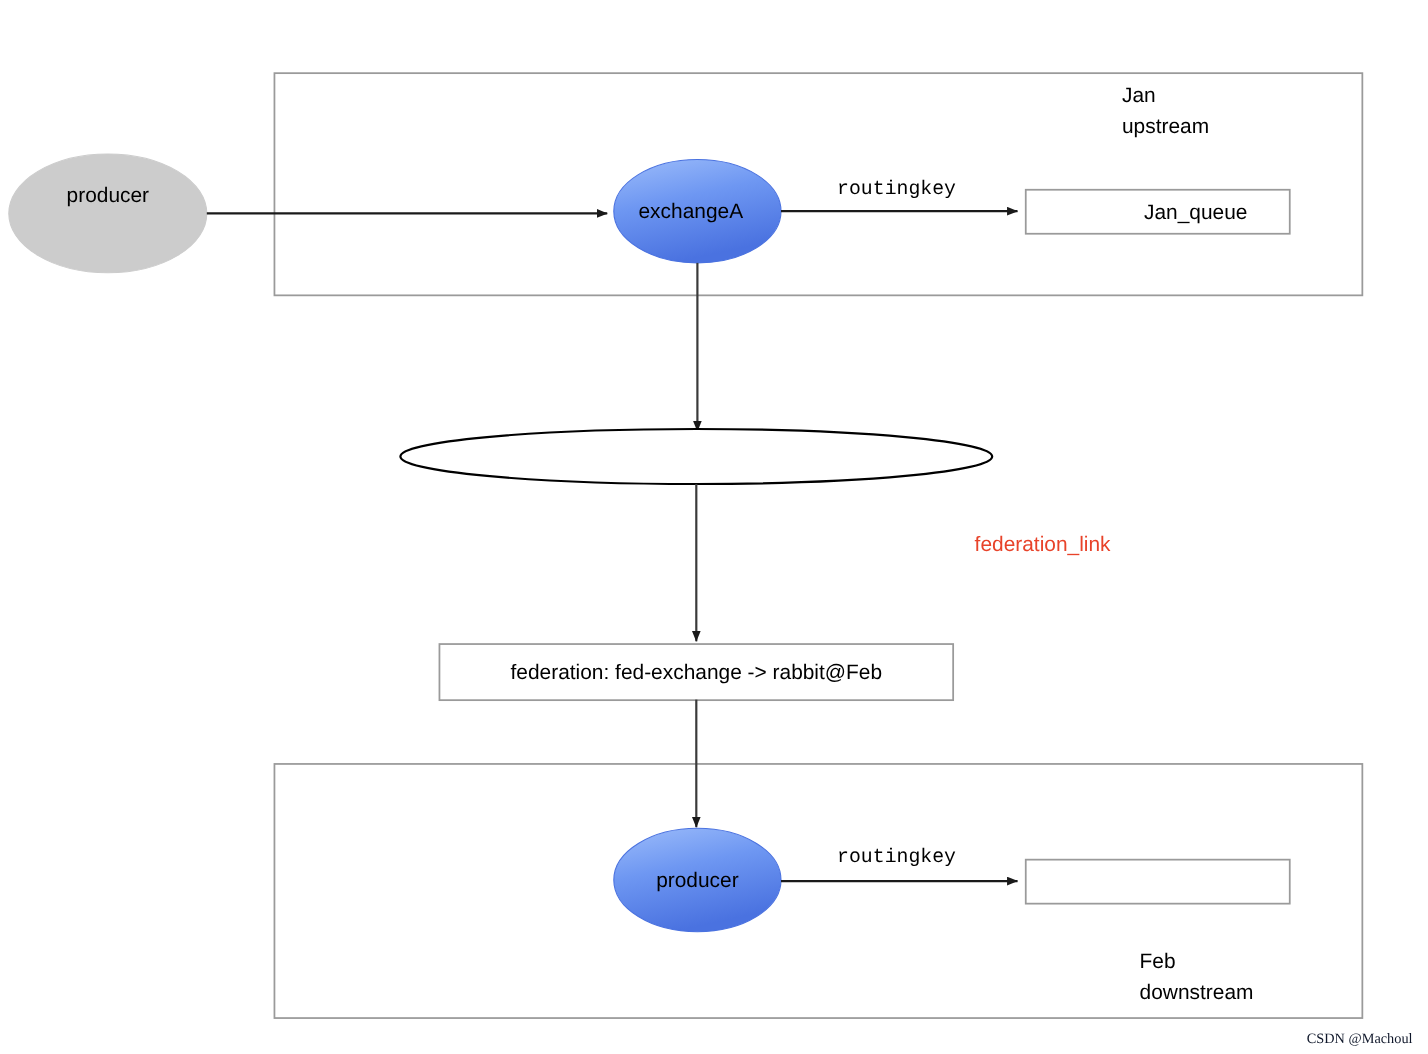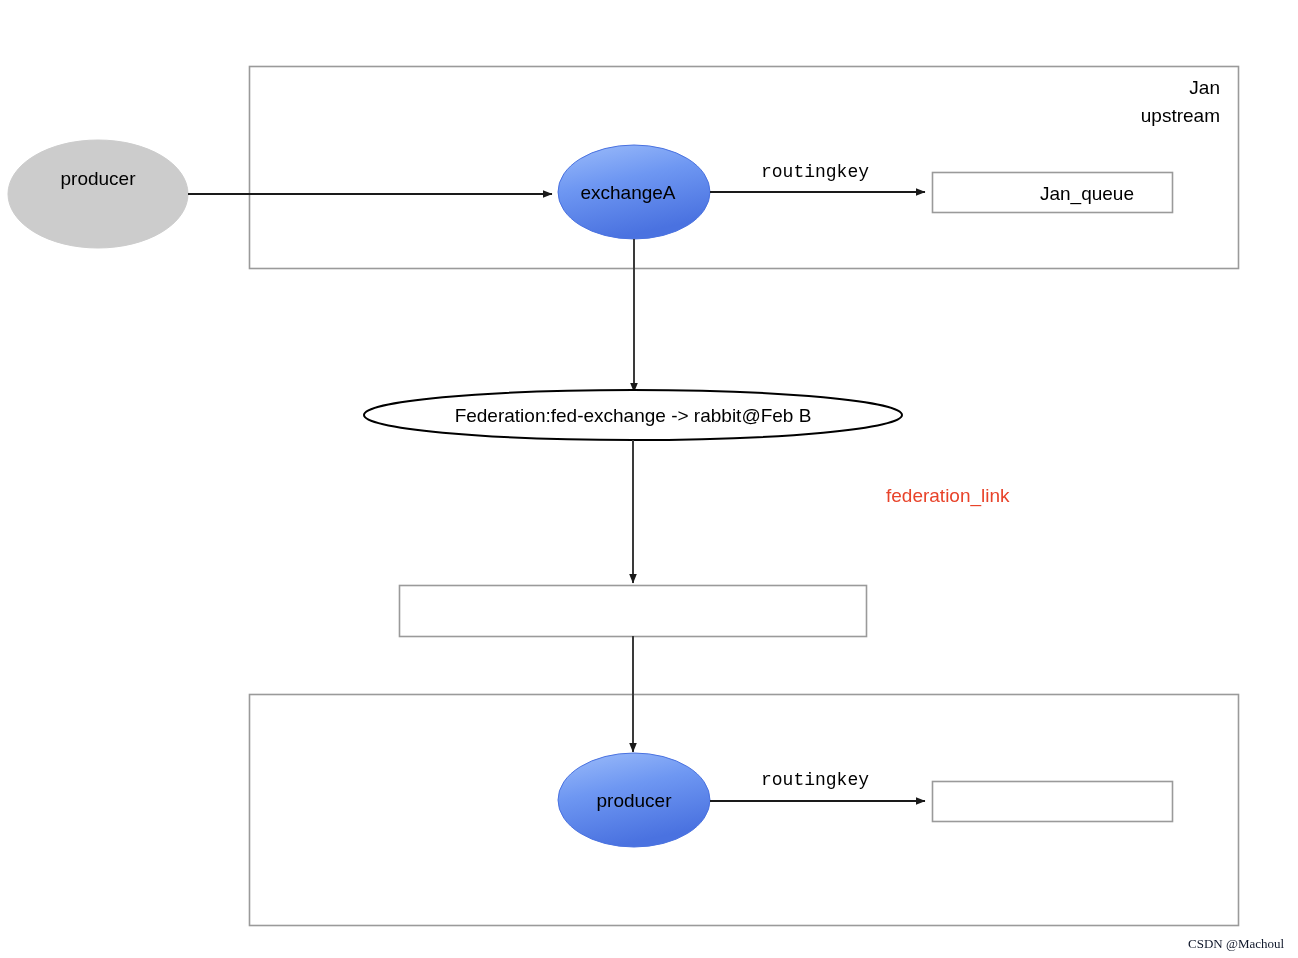--- a/index.html
+++ b/index.html
@@ -38,21 +38,21 @@
     font-family: Liberation Mono, monospace;
     font-size: 18px;
     color: #000000;
     white-space: nowrap;
   }
   .zone-label {
     position: absolute;
     font-family: "Liberation Sans", sans-serif;
     font-size: 19px;
     color: #000000;
-    text-align: right;
+    text-align: left;
     line-height: 1.45;
     white-space: pre-line;
   }
   .annotation-label {
     position: absolute;
     font-family: "Liberation Sans", sans-serif;
     font-size: 19px;
     white-space: nowrap;
   }
   .watermark {
@@ -115,26 +115,28 @@
 
   <div class="node-label" style="left:558px; top:181px; width:140px;">exchangeA</div>
 
   <div class="edge-label" style="left:761px; top:162px;">routingkey</div>
 
   <div class="node-label" style="left:967px; top:182px; width:240px;">Jan_queue</div>
 
   <div class="zone-label" style="left:1020px; top:74px; width:200px;">Jan
 upstream</div>
 
-  <div class="node-label" style="left:364px; top:404px; width:538px;">Federation:fed-exchange -&gt; rabbit@Feb B</div>
 
   <div class="annotation-label" style="left:886px; top:485px; color:#e8432a;">federation_link</div>
 
+  <div class="node-label" style="left:400px; top:600px; width:466px;">federation: fed-exchange -&gt; rabbit@Feb</div>
 
   <div class="node-label" style="left:558px; top:789px; width:152px;">producer</div>
 
   <div class="edge-label" style="left:761px; top:770px;">routingkey</div>
 
 
+  <div class="zone-label" style="left:1036px; top:861px; width:200px;">Feb
+downstream</div>
 
   <div class="watermark" style="left:1188px; top:936px;">CSDN @Machoul</div>
 
 </div>
 
 </body></html>

